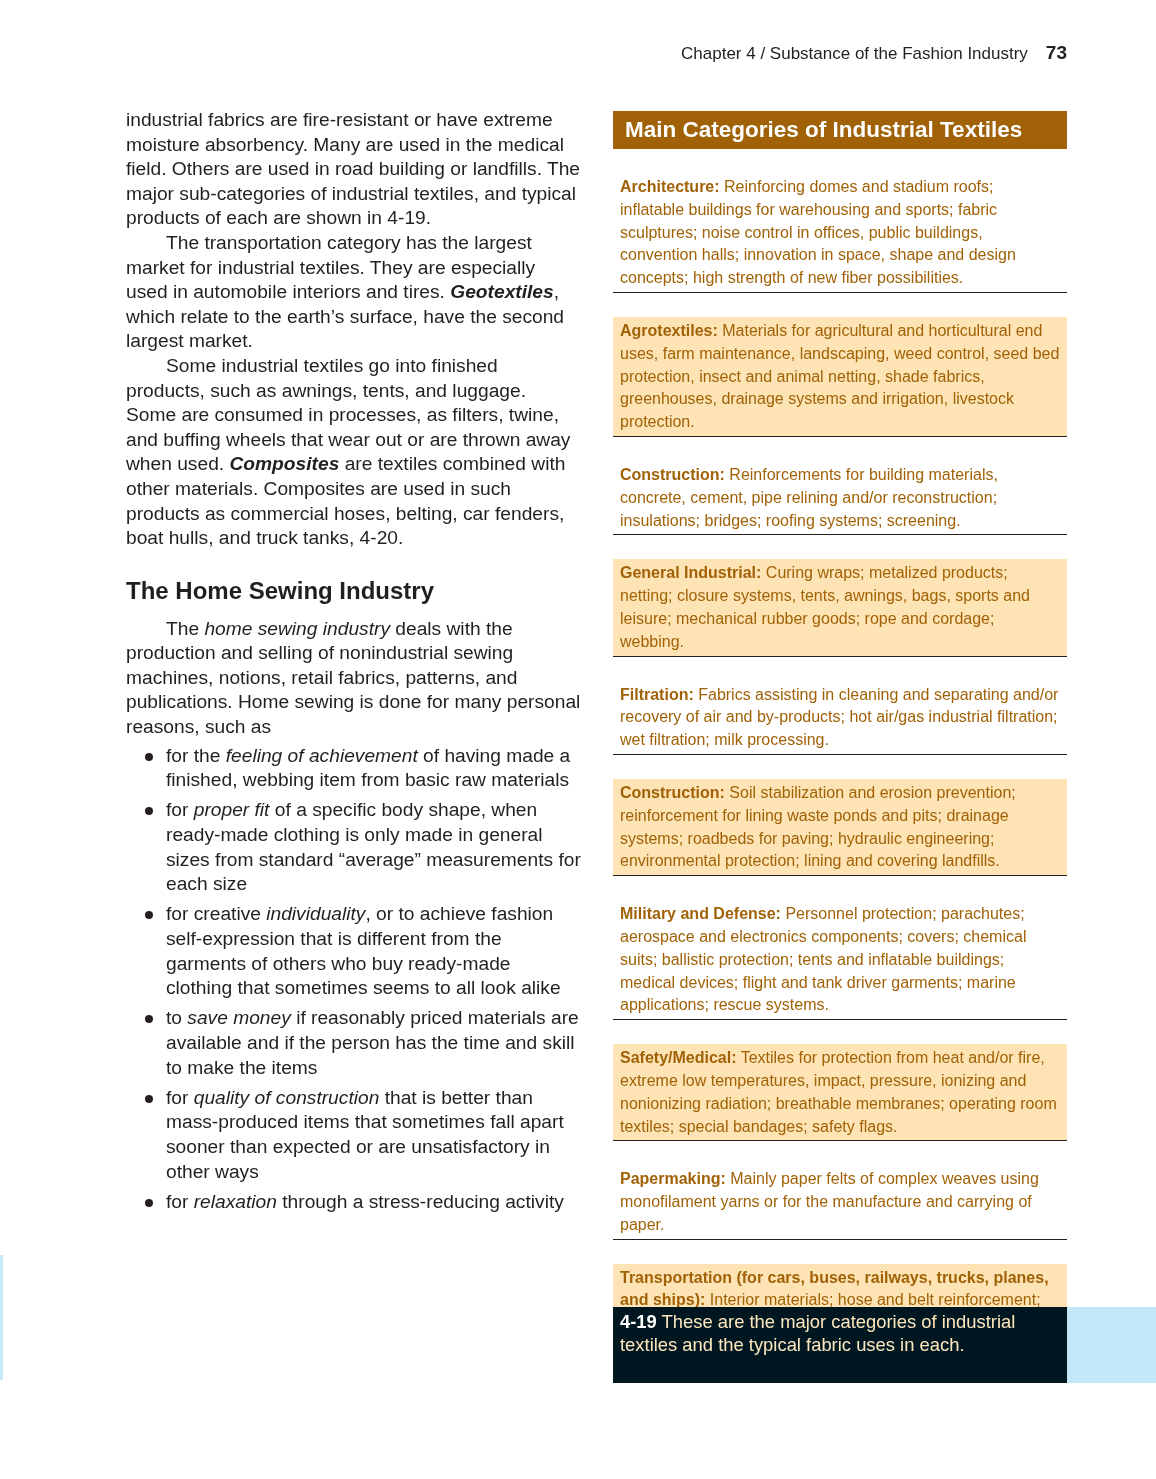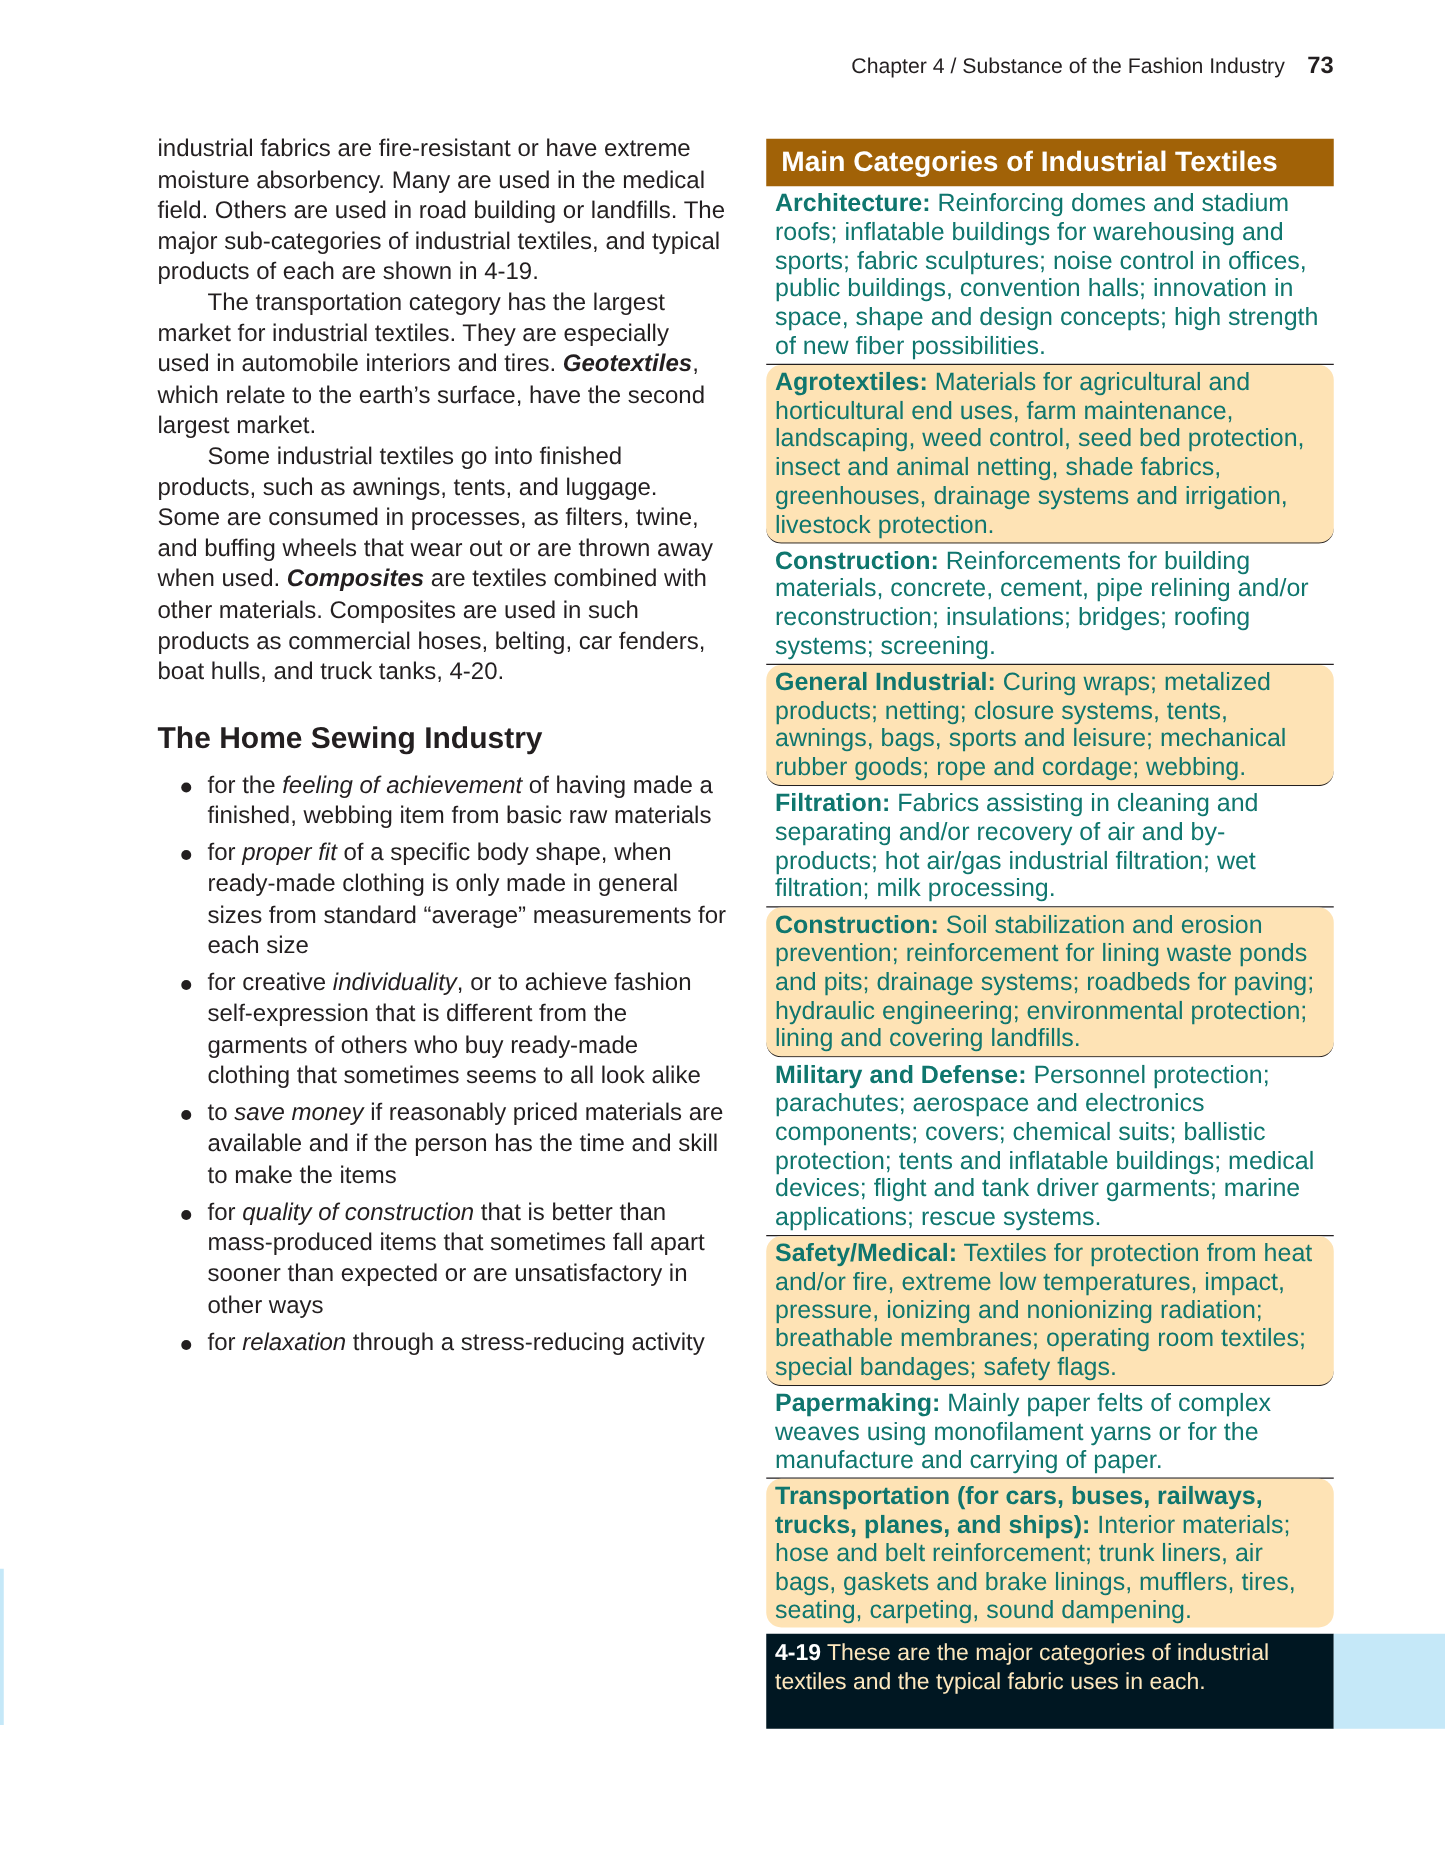--- a/index.html
+++ b/index.html
@@ -34,24 +34,24 @@
   .edge-strip {
     position: absolute; left: 0; top: 1255px; width: 3px; height: 125px; background: #c5e8f8;
   }
 
   .table-box { position: absolute; left: 613px; top: 111px; width: 454px; }
   .table-title {
     background: #a16207; color: #ffffff; font-weight: bold; font-size: 22.5px;
     line-height: 38px; height: 38px; padding-left: 12px; white-space: nowrap;
   }
   .row {
-    padding: 3px 6px 2px 7px; font-size: 20px; line-height: 22.8px;
-    border-bottom: 1.5px solid #231f20; color: #0f766e;
+    padding: 3px 6px 2px 7px; font-size: 16px; line-height: 22.8px;
+    border-bottom: 1.5px solid #231f20; color: #a16207; margin-top: 24px;
   }
-  .row.shade { background: #fee3b5; border-radius: 12px; }
+  .row.shade { background: #fee3b5; }
   .row .term { font-weight: bold; }
   .row.last { border-bottom: none; }
 
   .caption {
     position: absolute; left: 613px; top: 1307px; width: 454px; height: 76px;
     background: #001722; color: #fde7bd; font-size: 18.4px; line-height: 22.6px;
     padding: 4px 24px 0 7px; box-sizing: border-box;
   }
   .caption .fig { color: #ffffff; font-weight: bold; }
   .side-band {
@@ -67,20 +67,21 @@
 
 <div class="edge-strip"></div>
 
 <div class="left-col">
   <p>industrial fabrics are fire-resistant or have extreme moisture absorbency. Many are used in the medical field. Others are used in road building or landfills. The major sub-categories of industrial textiles, and typical products of each are shown in 4-19.</p>
   <p class="indent"><span>The transportation category has the largest market for industrial textiles. They are especially used in automobile interiors and tires.</span> <b><i>Geotextiles</i></b><span>, which relate to the earth’s surface, have the second largest market.</span></p>
   <p class="indent"><span>Some industrial textiles go into finished products, such as awnings, tents, and luggage. Some are consumed in processes, as filters, twine, and buffing wheels that wear out or are thrown away when used. </span><b><i>Composites</i></b><span> are textiles combined with other materials. Composites are used in such products as commercial hoses, belting, car fenders, boat hulls, and truck tanks, 4-20.</span></p>
 
   <h2>The Home Sewing Industry</h2>
 
+  <p class="indent"><span>The </span><i>home sewing industry</i><span> deals with the production and selling of nonindustrial sewing machines, notions, retail fabrics, patterns, and publications. Home sewing is done for many personal reasons, such as</span></p>
 
   <ul class="bullets">
     <li><span class="dot"></span><span>for the </span><i>feeling of achievement</i><span> of having made a finished, webbing item from basic raw materials</span></li>
     <li><span class="dot"></span><span>for </span><i>proper fit</i><span> of a specific body shape, when ready-made clothing is only made in general sizes from standard “average” measurements for each size</span></li>
     <li><span class="dot"></span><span>for creative </span><i>individuality</i><span>, or to achieve fashion self-expression that is different from the garments of others who buy ready-made clothing that sometimes seems to all look alike</span></li>
     <li><span class="dot"></span><span>to </span><i>save money</i><span> if reasonably priced materials are available and if the person has the time and skill to make the items</span></li>
     <li><span class="dot"></span><span>for </span><i>quality of construction</i><span> that is better than mass-produced items that sometimes fall apart sooner than expected or are unsatisfactory in other ways</span></li>
     <li><span class="dot"></span><span>for </span><i>relaxation</i><span> through a stress-reducing activity</span></li>
   </ul>
 </div>

